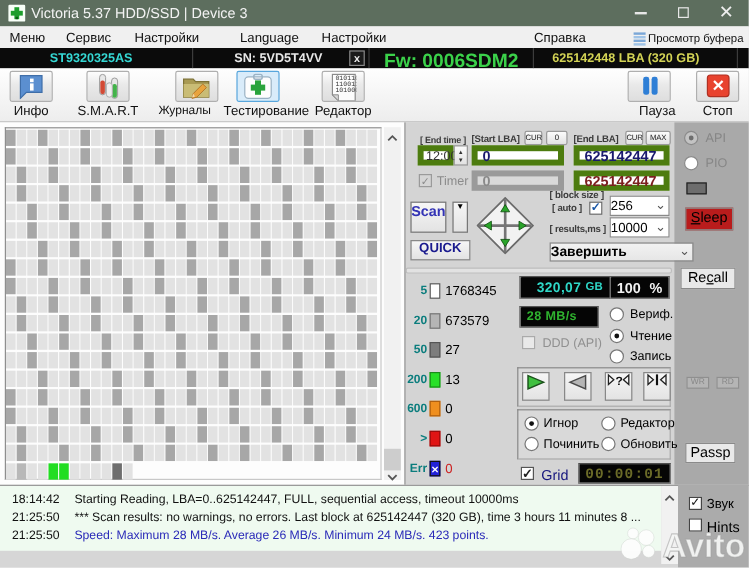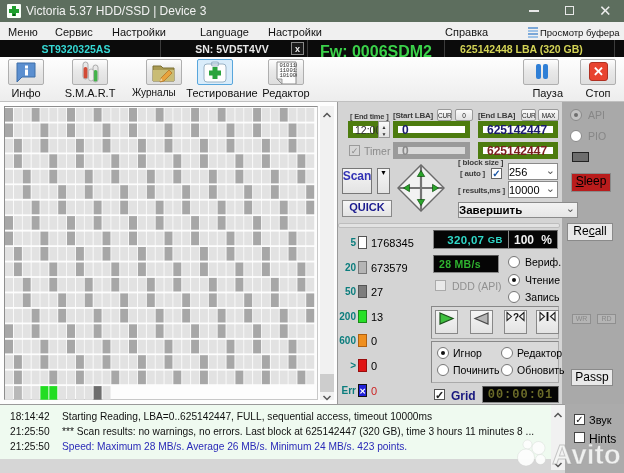--- a/index.html
+++ b/index.html
@@ -880,21 +880,21 @@
 <div style="position:absolute;left:431px;top:341px;width:128px;height:42px;background:#d9d9d9;border:1px solid #aaa;border-top-color:#888;border-left-color:#888"></div>
 <div class="rad rdot" style="left:437px;top:347px"></div>
 <div class="rlab" style="left:453px;top:347px">Игнор</div>
 <div class="rad" style="left:501px;top:347px"></div>
 <div class="rlab" style="left:517px;top:347px">Редактор</div>
 <div class="rad" style="left:437px;top:364px"></div>
 <div class="rlab" style="left:453px;top:364px">Починить</div>
 <div class="rad" style="left:501px;top:364px"></div>
 <div class="rlab" style="left:517px;top:364px">Обновить</div>
 <div class="cb" style="left:434px;top:389px;border-color:#555;color:#222;font-size:11px;line-height:11px;text-align:center;font-weight:bold">✓</div>
-<div class="rlab" style="left:451px;top:389px;color:#16167e;font-weight:bold;font-size:12px">Grid</div>
+<div class="rlab" style="left:451px;top:389px;color:#16167e;font-weight:normal;font-size:12px">Grid</div>
 <div class="lcd" style="left:482px;top:386px;width:77px;height:17px;color:#6b6b28;font-family:'Liberation Mono',monospace;font-size:12px;justify-content:center;letter-spacing:1px">00:00:01</div>
 <div class="rad" style="left:570px;top:109px;background:#c3c3c3;border-color:#8a8a8a">
     <div class="ab" style="left:3px;top:3px;width:4px;height:4px;border-radius:50%;background:#6e6e6e"></div>
   </div>
 <div class="rlab" style="left:588px;top:109px;color:#868686">API</div>
 <div class="rad" style="left:570px;top:130px;border-color:#8a8a8a"></div>
 <div class="rlab" style="left:588px;top:130px;color:#868686">PIO</div>
 <div style="position:absolute;left:572px;top:152px;width:17px;height:10px;background:#6d6d6d;border:1px solid #222"></div>
 <div class="btn" style="left:571px;top:173px;width:40px;height:19px;background:#b91c1c">
     <span style="font-size:12px"><u>S</u>leep</span>

